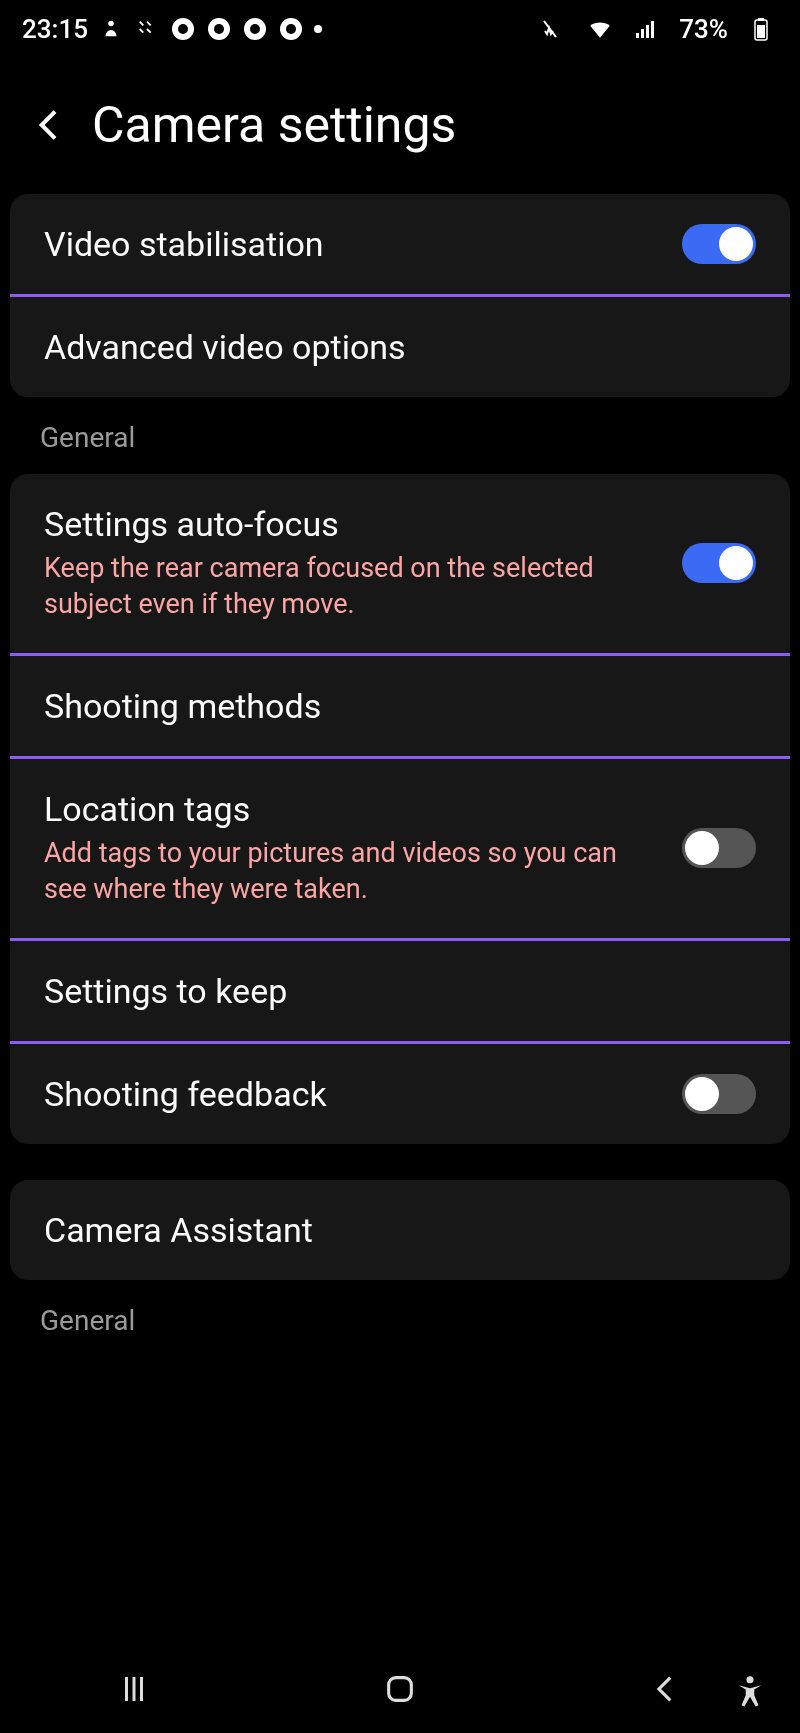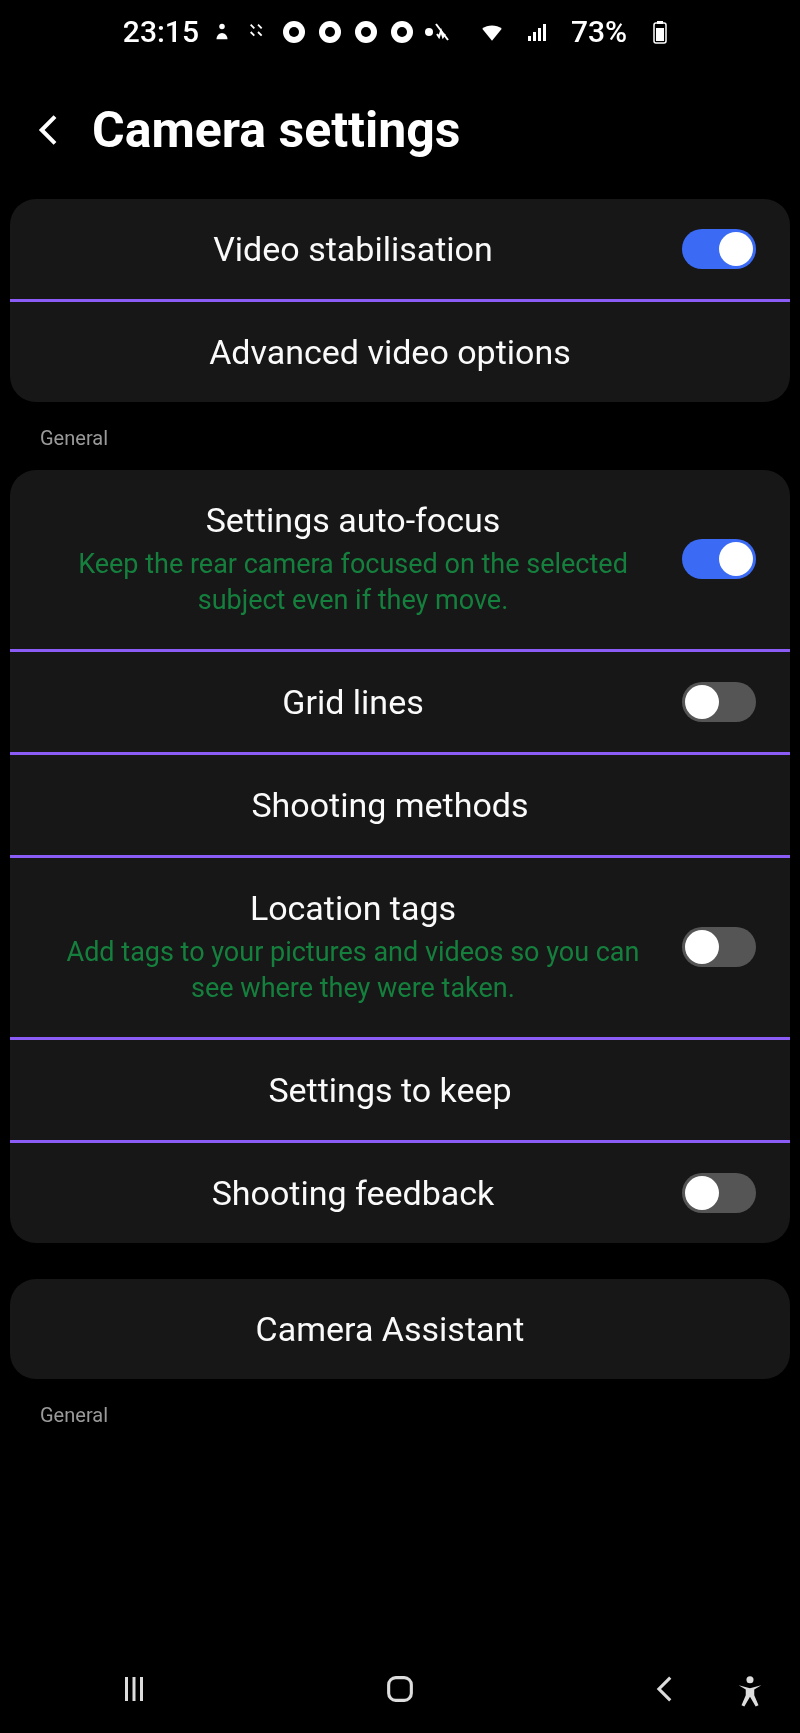--- a/index.html
+++ b/index.html
@@ -1,30 +1,30 @@
 <!DOCTYPE html>
 <html><head>
 <meta charset="utf-8">
 <style>
   * { margin: 0; padding: 0; box-sizing: border-box; }
   html, body { width: 800px; height: 1733px; background: #000; color: #fff; font-family: -apple-system, "Segoe UI", Roboto, Arial, sans-serif; overflow: hidden; }
-  .status-bar { display:flex; justify-content:center; align-items:center; padding: 14px 26px 8px 22px; font-size: 30px; font-weight: 500; }
+  .status-bar { display:flex; justify-content:space-between; align-items:center; padding: 14px 26px 8px 22px; font-size: 26px; font-weight: 500; }
   .status-left { display:flex; align-items:center; gap:10px; }
   .status-right { display:flex; align-items:center; gap:20px; }
   .sb-icon { width:26px; height:26px; display:inline-flex; align-items:center; justify-content:center; }
   .dot { width:8px; height:8px; border-radius:50%; background:#fff; }
   .header { display:flex; align-items:center; gap:22px; padding: 44px 30px 40px 30px; }
-  .page-title { font-size: 50px; font-weight:700; }
-  .card { background:#171717; border-radius: 26px; margin: 0 10px; overflow:hidden;text-align:center; }
-  .section-label { color:#9a9a9a; font-size:20px; padding: 24px 36px 20px 40px; }
+  .page-title { font-size: 50px; font-weight:400; }
+  .card { background:#171717; border-radius: 18px; margin: 0 10px; overflow:hidden; }
+  .section-label { color:#9a9a9a; font-size:28px; padding: 24px 36px 20px 40px; }
   .row { display:flex; align-items:center; padding: 30px 34px; border-top:3px solid #8b5cf6; }
   .row:first-child { border-top:none; }
   .row-text { flex:1; min-width:0; padding-right: 20px; }
   .row-title { font-size:34px; font-weight:400; color:#fafafa; }
-  .row-sub { font-size:27px; color:#15803d; margin-top:6px; line-height:1.35; }
+  .row-sub { font-size:27px; color:#fca5a5; margin-top:6px; line-height:1.35; }
   .toggle { width:74px; height:40px; border-radius:20px; position:relative; flex-shrink:0; }
   .toggle .knob { position:absolute; top:3px; width:34px; height:34px; border-radius:50%; background:#fff; }
   .toggle-on { background:#3B6BF5; }
   .toggle-on .knob { right:3px; }
   .toggle-off { background:#555; }
   .toggle-off .knob { left:3px; }
   .nav-bar { position:absolute; left:0; right:0; bottom:0; height:88px; display:flex; align-items:center; justify-content:space-between; padding: 0 110px 0 110px; }
   .nav-icon { width:48px; height:48px; display:flex; align-items:center; justify-content:center; }
   .acc-icon { position:absolute; right:28px; bottom:20px; width:44px; height:44px; display:flex; align-items:center; justify-content:center; }
   .content { position:relative; }
@@ -138,28 +138,20 @@
       <div class="row-text">
         <div class="row-title">Settings auto-focus</div>
         <div class="row-sub">Keep the rear camera focused on the selected subject even if they move.</div>
       </div>
       <div class="toggle toggle-on">
           <div class="knob"></div>
         </div>
     </div>
     <div class="row">
       <div class="row-text">
-          <div class="row-title">Grid lines</div>
-        </div>
-      <div class="toggle toggle-off">
-          <div class="knob"></div>
-        </div>
-    </div>
-    <div class="row">
-      <div class="row-text">
           <div class="row-title">Shooting methods</div>
         </div>
     </div>
     <div class="row">
       <div class="row-text">
         <div class="row-title">Location tags</div>
         <div class="row-sub">Add tags to your pictures and videos so you can see where they were taken.</div>
       </div>
       <div class="toggle toggle-off">
           <div class="knob"></div>

